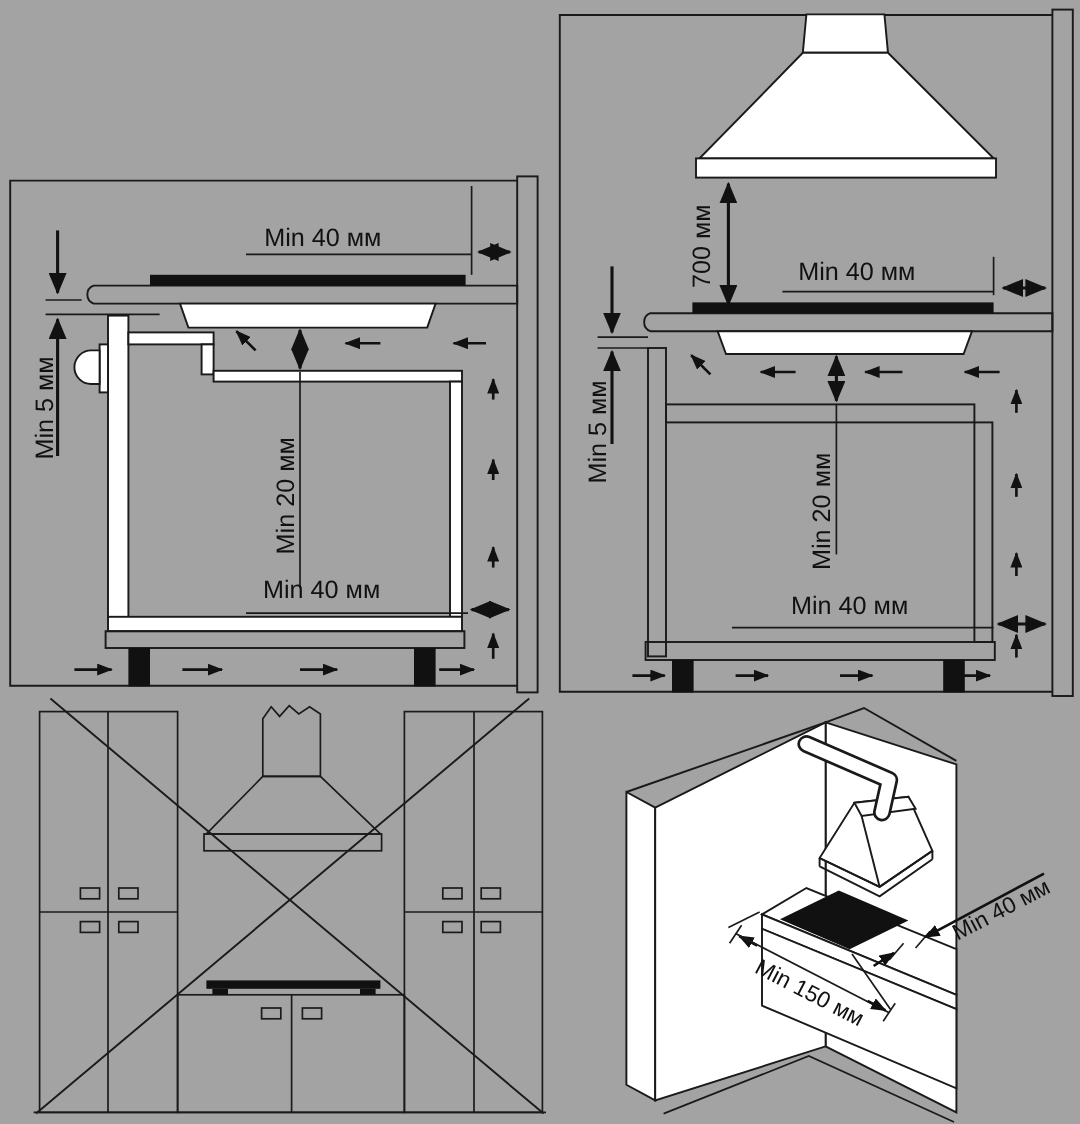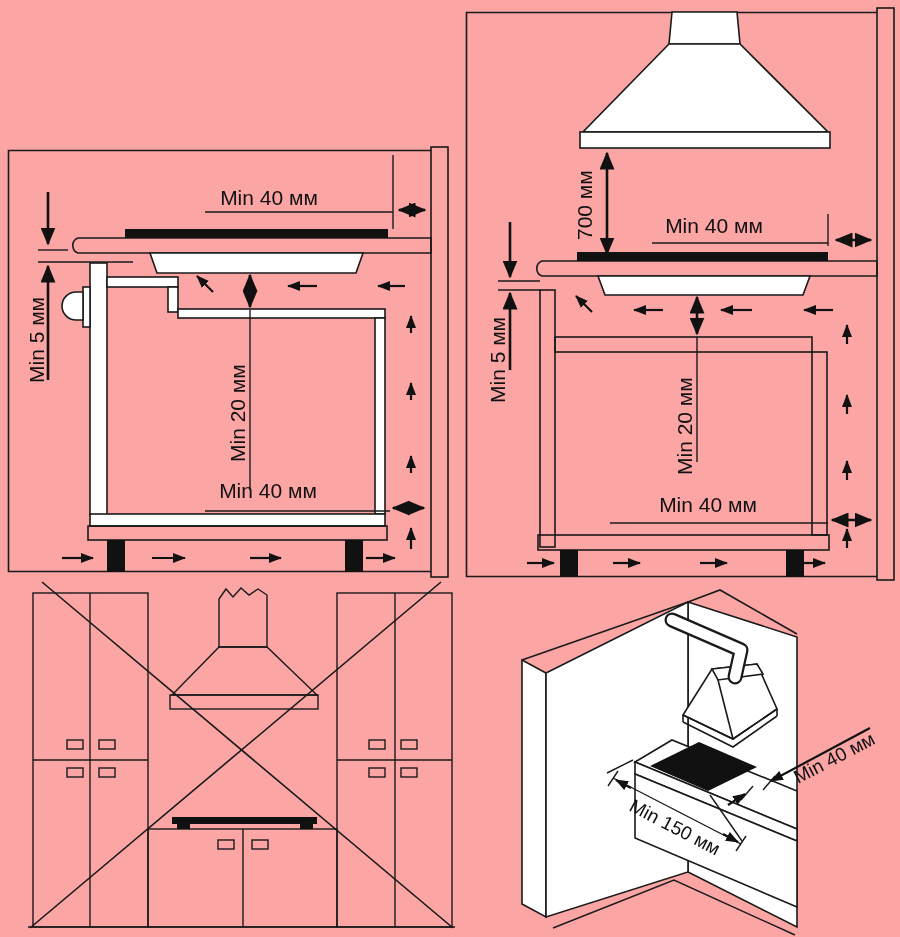--- a/index.html
+++ b/index.html
@@ -1,16 +1,16 @@
 <!DOCTYPE html>
 <html><head>
 <meta charset="utf-8">
 <style>
   html,body{margin:0;padding:0;background:#fff;}
-  .page{position:relative;width:900px;height:937px;background:#fca5a5;overflow:hidden;
+  .page{position:relative;width:900px;height:937px;background:#a3a3a3;overflow:hidden;
         font-family:"Liberation Sans", sans-serif;}
   svg{position:absolute;left:0;top:0;}
   text{font-family:"Liberation Sans", sans-serif;fill:#111;}
   .lbl{font-size:21px;}
   .lbl4{font-size:19px;}
   .ln{stroke:#1a1a1a;fill:none;stroke-width:1.6;}
   .thin{stroke:#1a1a1a;fill:none;stroke-width:1.4;}
   .wht{fill:#fff;stroke:#1a1a1a;stroke-width:1.6;}
   .blk{fill:#111;stroke:none;}
   .dim{stroke:#111;fill:none;stroke-width:2.6;}

